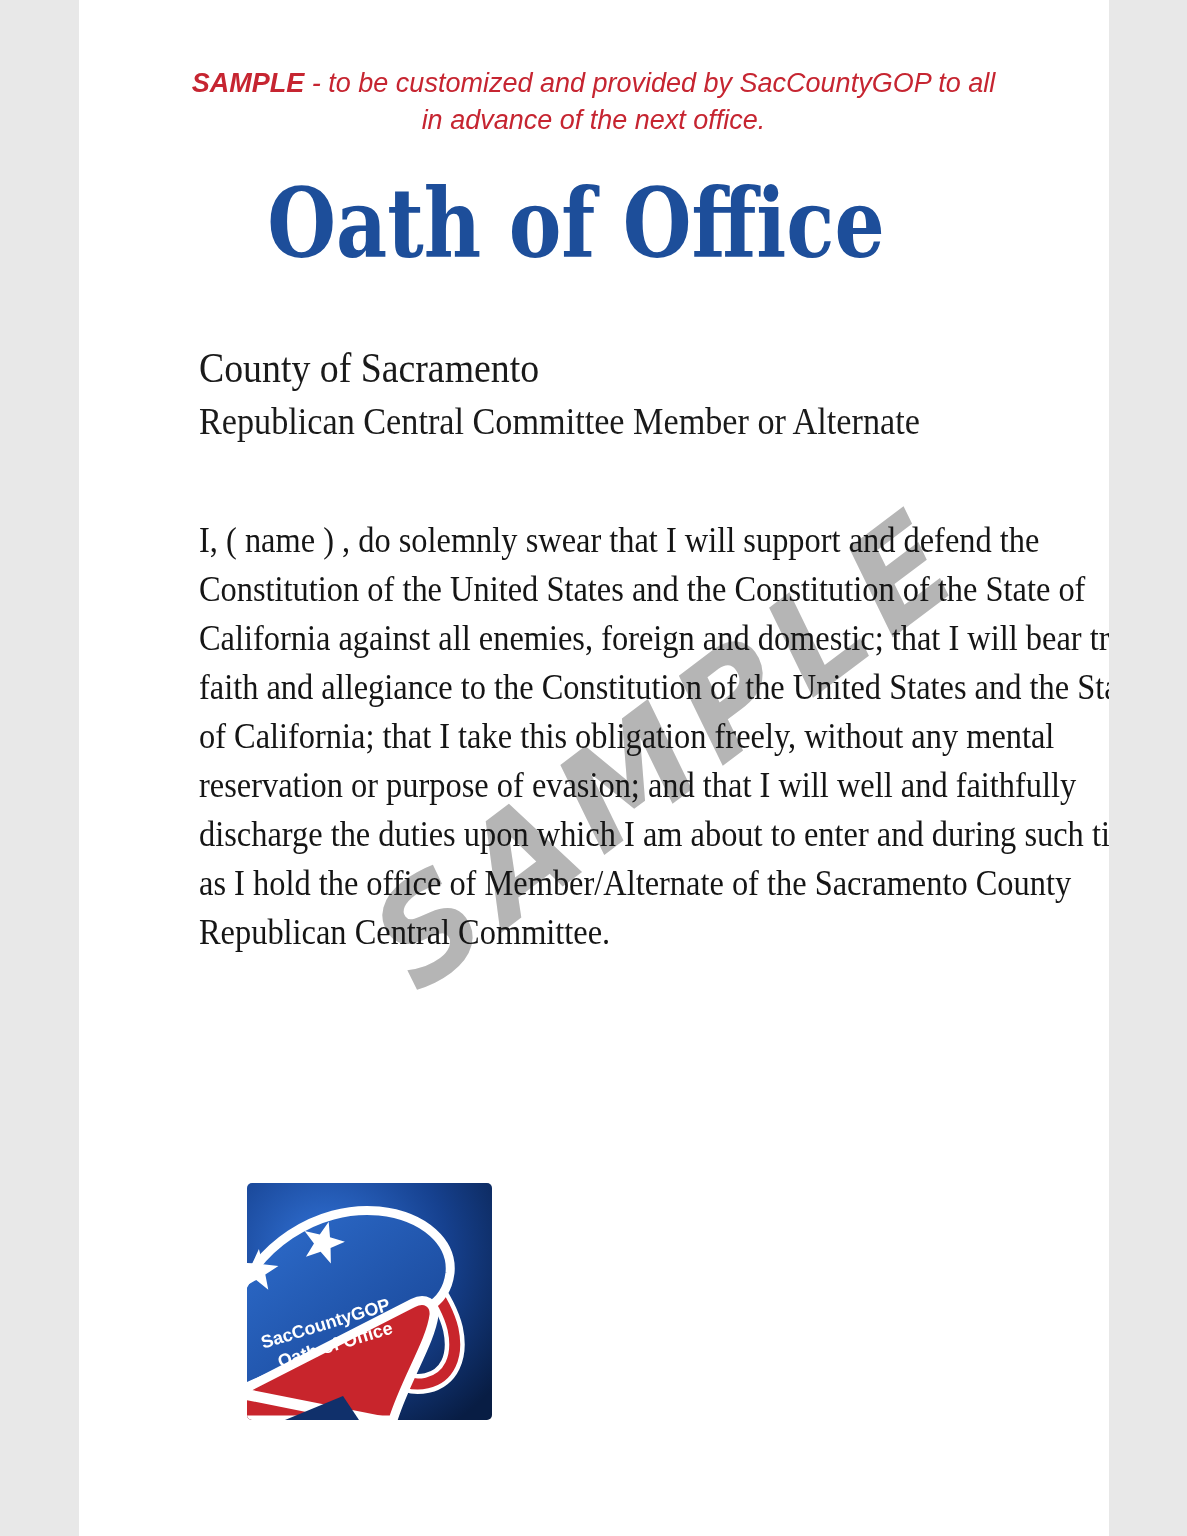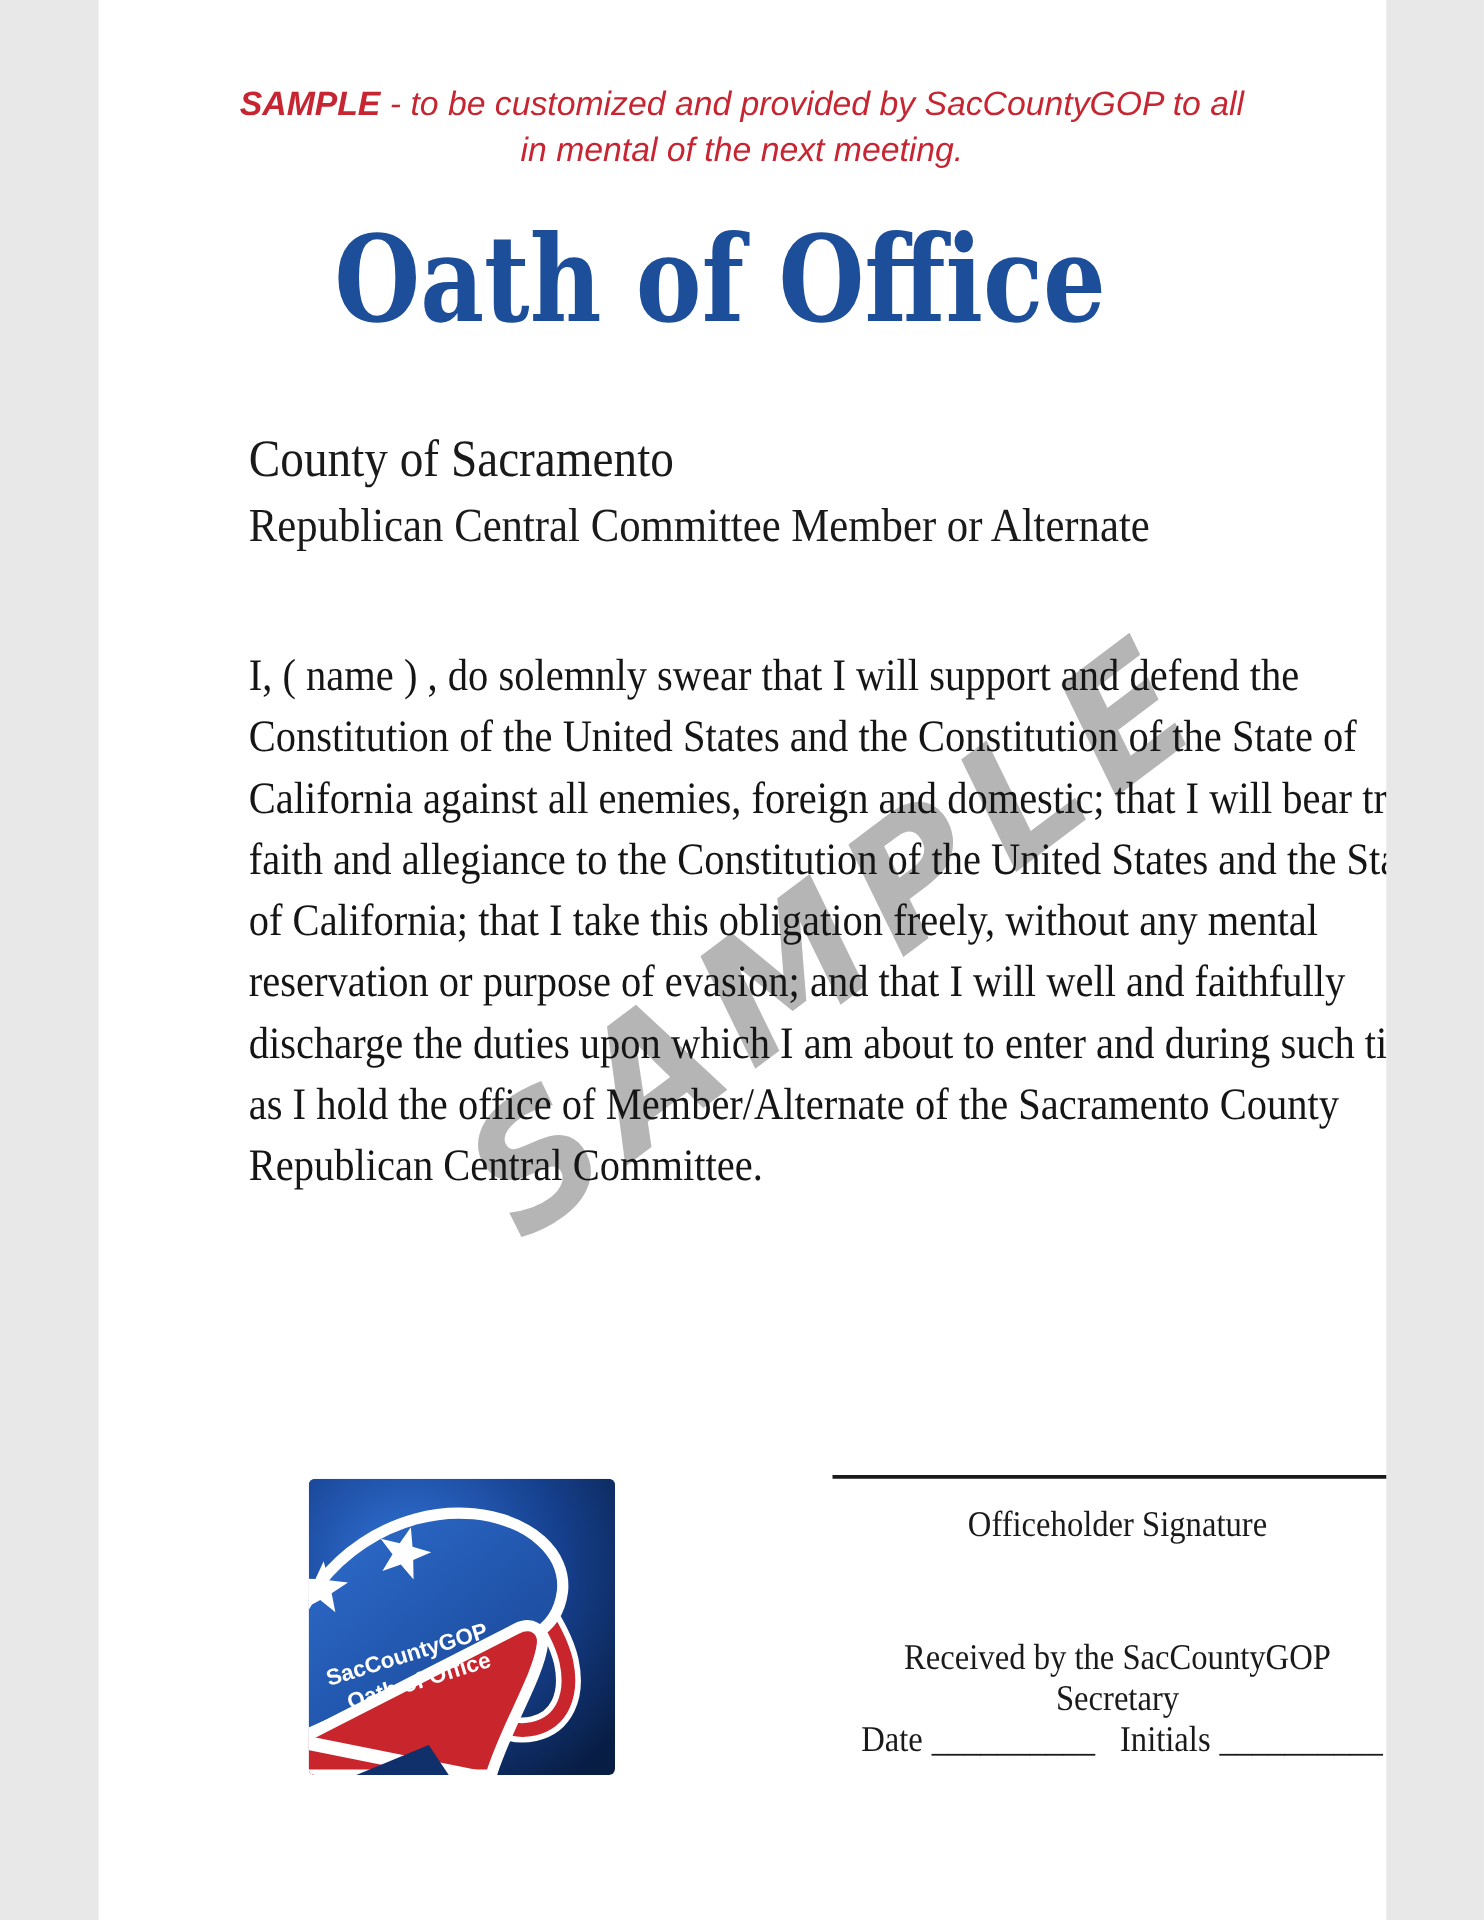--- a/index.html
+++ b/index.html
@@ -129,21 +129,21 @@
   .date-row .blank { letter-spacing: 0; }
   .date-row .gap { margin-right: 15px; }
 </style>
 </head>
 <body>
 
 <div class="page">
 
   <div class="disclaimer">
     <div><span class="bold">SAMPLE</span><span> - to be customized and provided by SacCountyGOP to all</span></div>
-    <div>in mental of the next meeting.</div>
+    <div>in advance of the next office.</div>
   </div>
 
   <div class="main-title">Oath of Office</div>
 
   <div class="headings">
     <div class="heading-1">County of Sacramento</div>
     <div class="heading-2">Republican Central Committee Member or Alternate</div>
   </div>
 
   <div class="watermark">SAMPLE</div>
@@ -187,23 +187,14 @@
         <path d="M0,-22 L5.3,-7.3 L20.9,-6.8 L8.6,2.8 L12.9,17.8 L0,9 L-12.9,17.8 L-8.6,2.8 L-20.9,-6.8 L-5.3,-7.3 Z" transform="translate(10,88) rotate(5)" fill="#ffffff"></path>
 
         <g transform="translate(82,152) rotate(-17)" font-family="Liberation Sans, sans-serif" font-weight="700" fill="#ffffff" text-anchor="middle">
           <text x="0" y="-6" font-size="18">SacCountyGOP</text>
           <text x="3" y="17" font-size="18">Oath of Office</text>
         </g>
       </g>
     </svg>
   </div>
 
-  <div class="sig-block">
-    <div class="sig-line"></div>
-    <div class="sig-label">Officeholder Signature</div>
-    <div class="received-label">Received by the SacCountyGOP Secretary</div>
-    <div class="date-row">
-      <span class="lbl">Date</span><span class="blank gap">__________</span>
-      <span class="lbl">Initials</span><span class="blank">__________</span>
-    </div>
-  </div>
 
 </div>
 
 </body></html>

